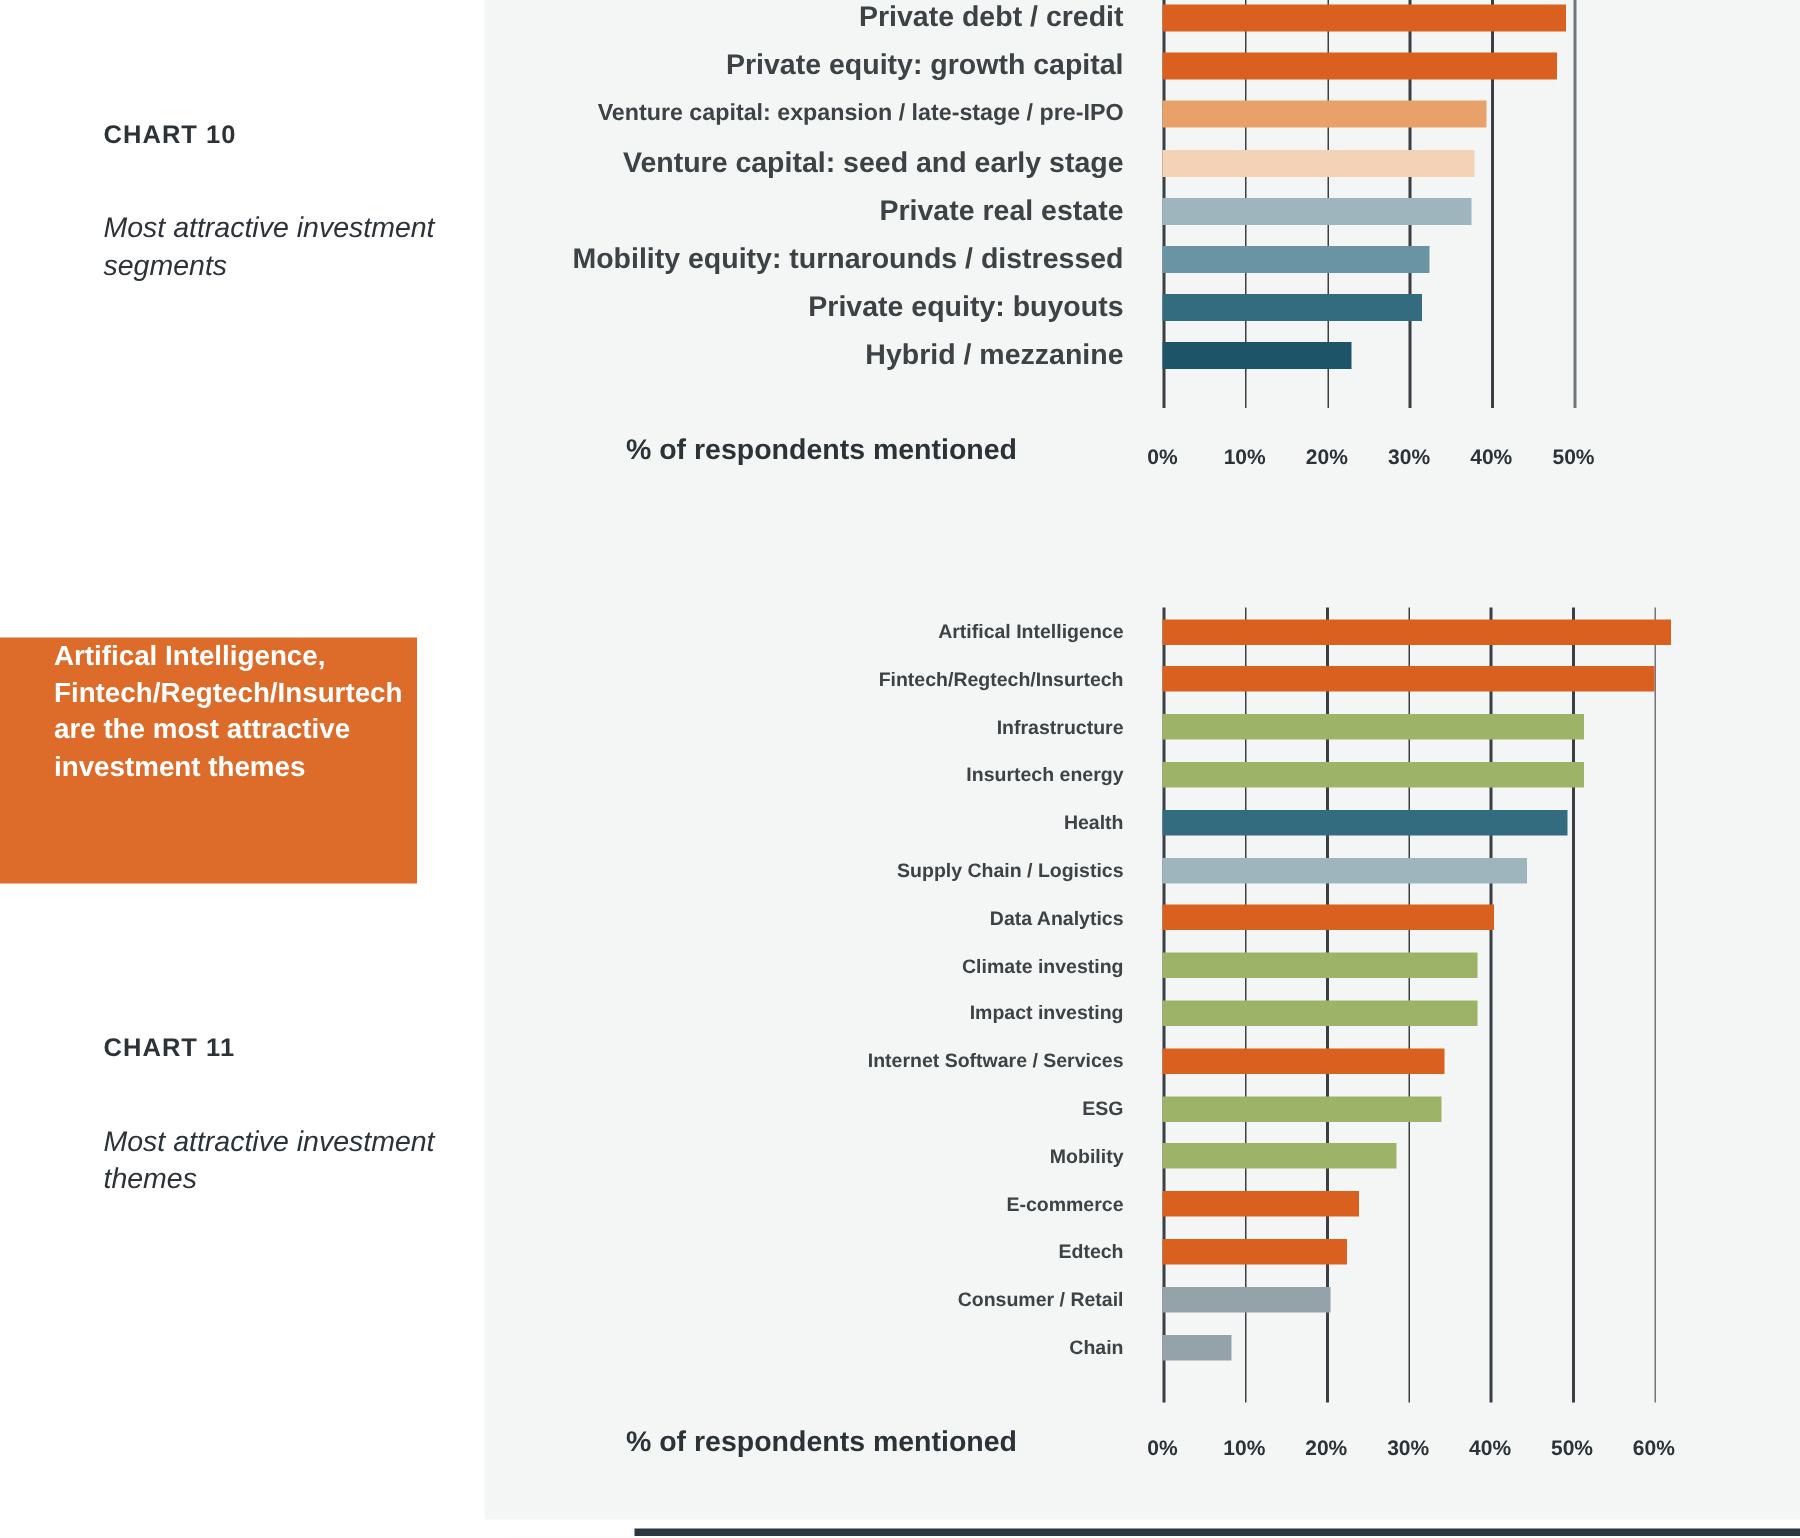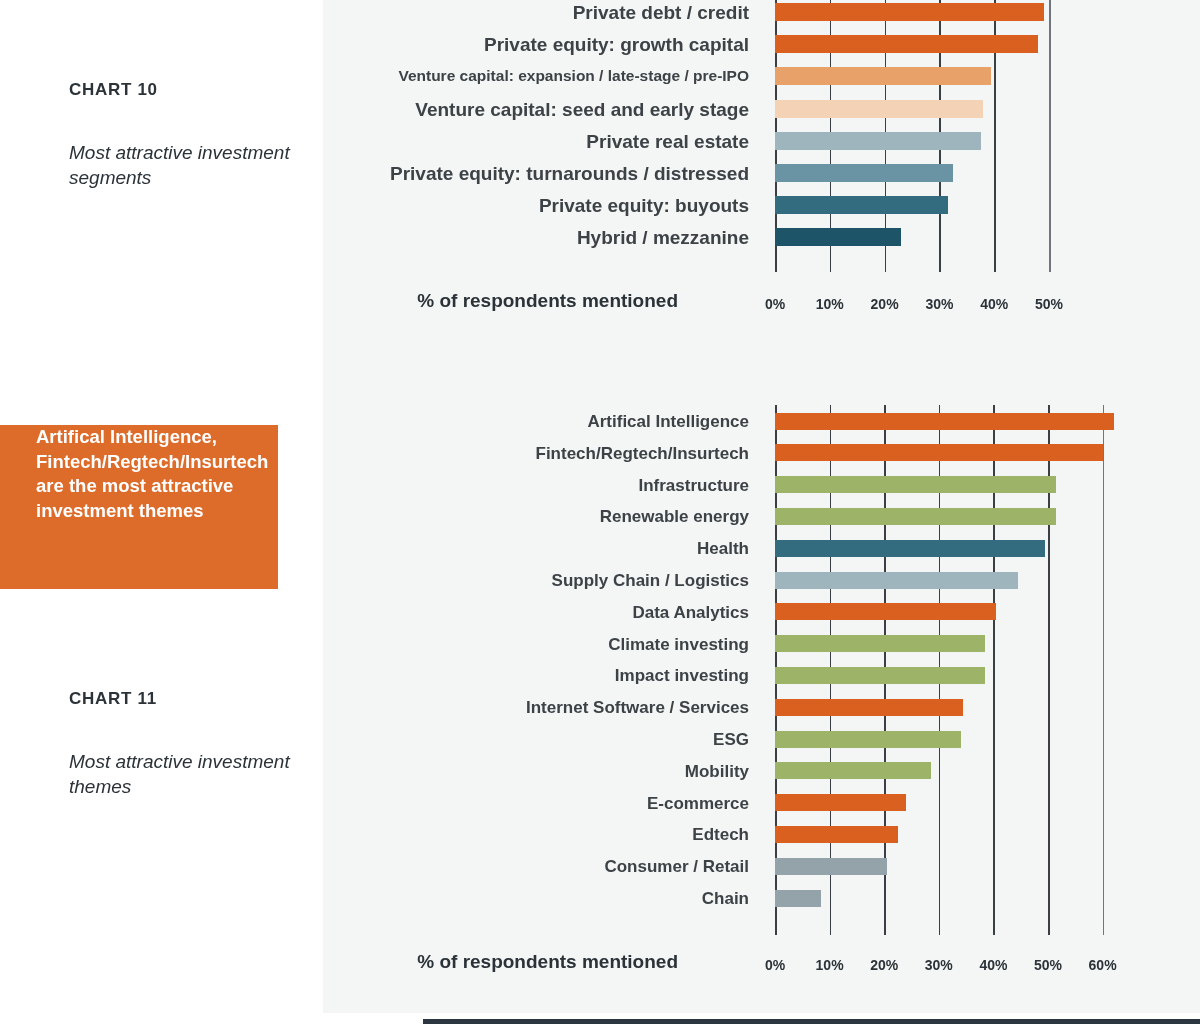--- a/index.html
+++ b/index.html
@@ -124,21 +124,21 @@
     right: 100%;
     padding-right: 26px;
     white-space: nowrap;
     text-align: right;
     font-size: 19px;
     color: #3c4246;
     line-height: 1;
     transform: translateY(-50%);
   }
   .catlabel.small { font-size: 15.5px; }
-  #chart11 .catlabel { font-size: 17px; }
+  #chart11 .catlabel { font-size: 13px; }
 
   
   .ticks { position: absolute; left: 0; }
   .tick {
     position: absolute;
     font-size: 14px;
     font-weight: bold;
     color: #2b3238;
     transform: translateX(-50%);
     white-space: nowrap;
@@ -201,21 +201,21 @@
           <div class="row" style="top: 108.6px;">
             <div class="bar" title="Venture capital: seed and early stage: 38%" style="width: 208.24px; height: 18px; top: -9px; background: rgb(244, 210, 182);"></div>
             <div class="catlabel">Venture capital: seed and early stage</div>
           </div>
           <div class="row" style="top: 140.8px;">
             <div class="bar" title="Private real estate: 37.5%" style="width: 205.5px; height: 18px; top: -9px; background: rgb(159, 181, 189);"></div>
             <div class="catlabel">Private real estate</div>
           </div>
           <div class="row" style="top: 173px;">
             <div class="bar" title="Private equity: turnarounds / distressed: 32.5%" style="width: 178.1px; height: 18px; top: -9px; background: rgb(106, 147, 163);"></div>
-            <div class="catlabel">Private equity: turnarounds / distressed</div>
+            <div class="catlabel">Mobility equity: turnarounds / distressed</div>
           </div>
           <div class="row" style="top: 205.2px;">
             <div class="bar" title="Private equity: buyouts: 31.5%" style="width: 172.62px; height: 18px; top: -9px; background: rgb(51, 107, 127);"></div>
             <div class="catlabel">Private equity: buyouts</div>
           </div>
           <div class="row" style="top: 237.4px;">
             <div class="bar" title="Hybrid / mezzanine: 23%" style="width: 126.04px; height: 18px; top: -9px; background: rgb(29, 84, 104);"></div>
             <div class="catlabel">Hybrid / mezzanine</div>
           </div>
         </div>
@@ -250,21 +250,21 @@
           <div class="row" style="top: 47.8px;">
             <div class="bar" title="Fintech/Regtech/Insurtech: 60%" style="width: 327.6px; height: 17px; top: -8.5px; background: rgb(217, 96, 31);"></div>
             <div class="catlabel">Fintech/Regtech/Insurtech</div>
           </div>
           <div class="row" style="top: 79.6px;">
             <div class="bar" title="Infrastructure: 51.5%" style="width: 281.19px; height: 17px; top: -8.5px; background: rgb(156, 179, 104);"></div>
             <div class="catlabel">Infrastructure</div>
           </div>
           <div class="row" style="top: 111.4px;">
             <div class="bar" title="Renewable energy: 51.5%" style="width: 281.19px; height: 17px; top: -8.5px; background: rgb(156, 179, 104);"></div>
-            <div class="catlabel">Renewable energy</div>
+            <div class="catlabel">Insurtech energy</div>
           </div>
           <div class="row" style="top: 143.2px;">
             <div class="bar" title="Health: 49.5%" style="width: 270.27px; height: 17px; top: -8.5px; background: rgb(51, 107, 127);"></div>
             <div class="catlabel">Health</div>
           </div>
           <div class="row" style="top: 175px;">
             <div class="bar" title="Supply Chain / Logistics: 44.5%" style="width: 242.97px; height: 17px; top: -8.5px; background: rgb(159, 181, 189);"></div>
             <div class="catlabel">Supply Chain / Logistics</div>
           </div>
           <div class="row" style="top: 206.8px;">

